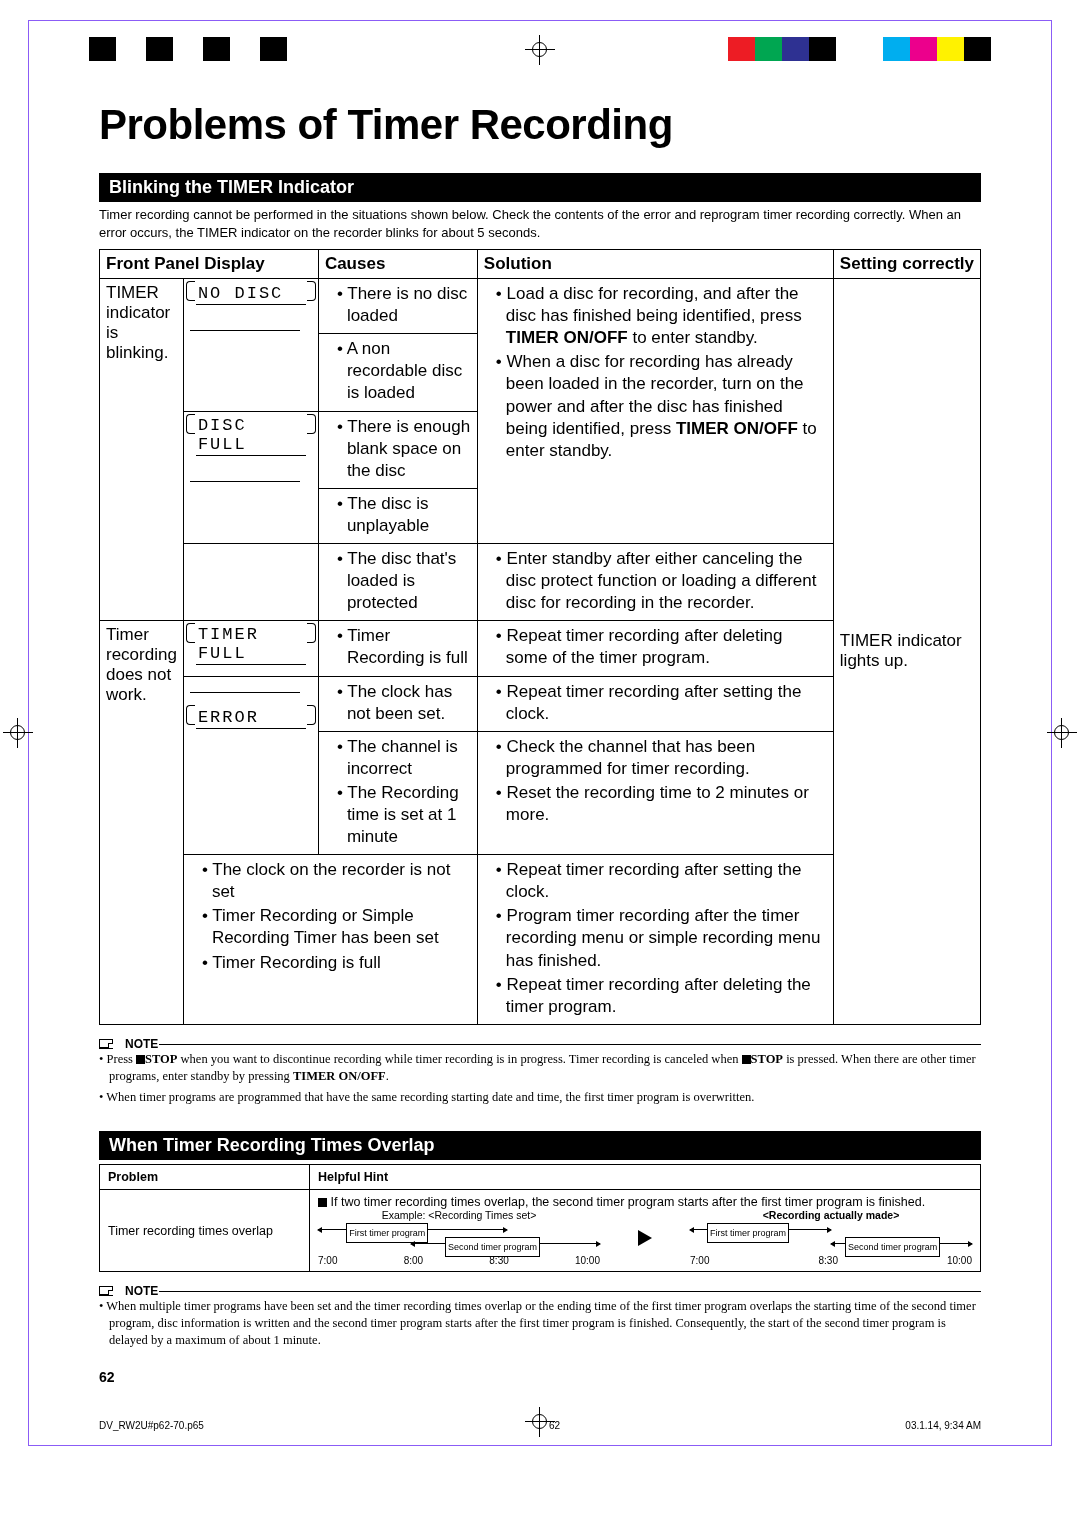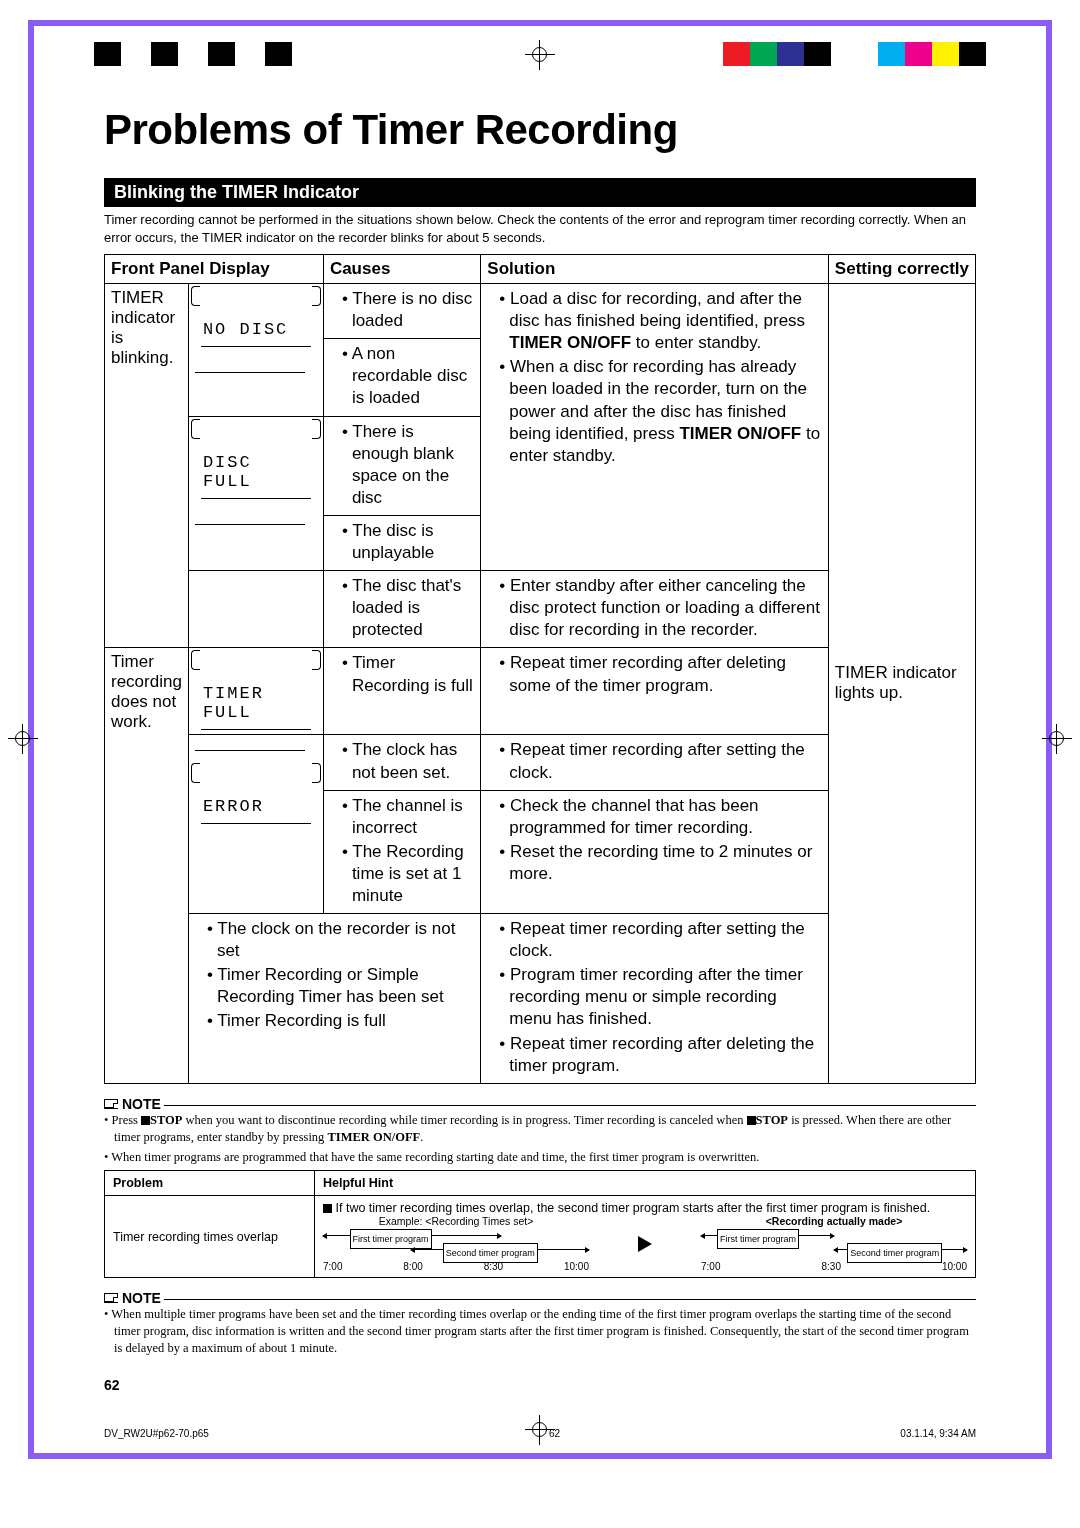--- a/index.html
+++ b/index.html
@@ -6,21 +6,21 @@
   body {
     margin: 0;
     padding: 0;
     font-family: Arial, Helvetica, sans-serif;
     font-size: 13px;
     color: #000;
     background: #fff;
     width: 1080px;
   }
   .outer-frame {
-    border: 6px solid #8b5cf6;
+    border: 1px solid #8b5cf6;
     margin: 20px 28px;
     position: relative;
     padding: 80px 70px 60px 70px;
   }
   .top-reg {
     position: absolute;
     top: 16px; left: 0; right: 0;
     height: 40px;
   }
   .reg-bar { position:absolute; display:flex; }
@@ -68,48 +68,47 @@
   .nowrap { white-space: nowrap; }
   .bullet-list { margin:0; padding-left:12px; list-style:none; }
   .bullet-list li::before { content:"• "; }
   .bullet-list li { margin:0 0 2px 0; line-height:1.3; }
   .inline-bullets li { text-indent:-10px; padding-left:10px; }
 
   .panel-display {
     font-family: "Courier New", monospace;
     letter-spacing: 2px;
     border-bottom:1px solid #000;
-    padding: 0 2px 7px 2px;
+    padding: 0 2px 1px 2px;
     display:inline-block;
     min-width:110px;
-    margin-top:32px;
   }
   .panel-wrap { display:flex; flex-direction:column; gap:14px; }
   .panel-wrap .blank-line { border-bottom:1px solid #000; height:12px; width:110px; }
   .bracket { display:inline-block; position:relative; padding:0 6px; }
   .bracket::before, .bracket::after {
     position:absolute; top:-2px; height:18px; width:8px; font-size:18px; content:""; border-top:1px solid #000; border-bottom:1px solid #000;
   }
   .bracket::before { left:-4px; border-left:1px solid #000; border-radius:4px 0 0 4px; }
   .bracket::after { right:-4px; border-right:1px solid #000; border-radius:0 4px 4px 0; }
 
   .note-block { margin-top:12px; }
-  .note-head { font-weight:700; font-size:14px; display:flex; align-items:center; gap:4px; }
+  .note-head { font-weight:700; font-size:12px; display:flex; align-items:center; gap:12px; }
   .note-head .note-icon { display:inline-block; width:14px; height:10px; border:1px solid #000; border-bottom-width:2px; position:relative; }
   .note-head .note-icon::after { content:""; position:absolute; right:-1px; bottom:-1px; width:4px; height:4px; background:#fff; border-top:1px solid #000; border-left:1px solid #000; }
   .note-rule { border-top:1px solid #000; margin-top:-7px; margin-left:60px; }
   .note-list { margin:6px 0 0 0; padding:0; list-style:none; font-size:12.5px;font-family:Liberation Serif, serif; }
   .note-list li { text-indent:-10px; padding-left:10px; line-height:1.35; margin-bottom:4px; }
   .note-list li::before { content:"• "; }
   .stop-sq { display:inline-block; width:9px; height:9px; background:#000; vertical-align:-1px; }
 
   table.overlap { border-collapse:collapse; width:100%; font-size:12.5px; margin-top:4px; }
   table.overlap th, table.overlap td { border:1px solid #000; padding:5px 8px; vertical-align:top; text-align:left; }
   .timeline { font-size:10px; }
-  .timeline-row { display:flex; gap:49px; justify-content:space-between; }
+  .timeline-row { display:flex; gap:38px; justify-content:space-between; }
   .tl-col { flex:1; }
   .tl-title { text-align:center; font-size:10.5px; margin-bottom:2px; }
   .tl-bars { position:relative; height:30px; margin-bottom:2px; }
   .tl-bar { position:absolute; border:1px solid #000; font-size:9px; text-align:center; padding:4px 2px; background:#fff; white-space:nowrap; }
   .tl-arrow { position:absolute; height:0; border-top:1px solid #000; }
   .tl-arrow::before, .tl-arrow::after { content:""; position:absolute; top:-3px; width:0; height:0; border-top:3px solid transparent; border-bottom:3px solid transparent; }
   .tl-arrow::before { left:-1px; border-right:5px solid #000; }
   .tl-arrow::after { right:-1px; border-left:5px solid #000; }
   .big-arrow { width:0;height:0; border-top:8px solid transparent; border-bottom:8px solid transparent; border-left:14px solid #000; align-self:center; }
   .tl-ticks { display:flex; justify-content:space-between; font-size:10px; }
@@ -307,20 +306,21 @@
     </div>
     <div class="note-rule"></div>
     <ul class="note-list">
       <li>
         <span>Press </span><span class="stop-sq"></span><span class="strong">STOP</span><span> when you want to discontinue recording while timer recording is in progress. Timer recording is canceled when </span><span class="stop-sq"></span><span class="strong">STOP</span><span> is pressed. When there are other timer programs, enter standby by pressing </span><span class="strong">TIMER ON/OFF</span><span>.</span>
       </li>
       <li>When timer programs are programmed that have the same recording starting date and time, the first timer program is overwritten.</li>
     </ul>
   </div>
 
+  <div class="section-bar" style="margin-top:26px">When Timer Recording Times Overlap</div>
 
   <table class="overlap">
     <tbody>
         <tr>
       <th style="width:210px">Problem</th>
       <th>Helpful Hint</th>
     </tr>
     <tr>
       <td style="vertical-align:middle">Timer recording times overlap</td>
       <td>

